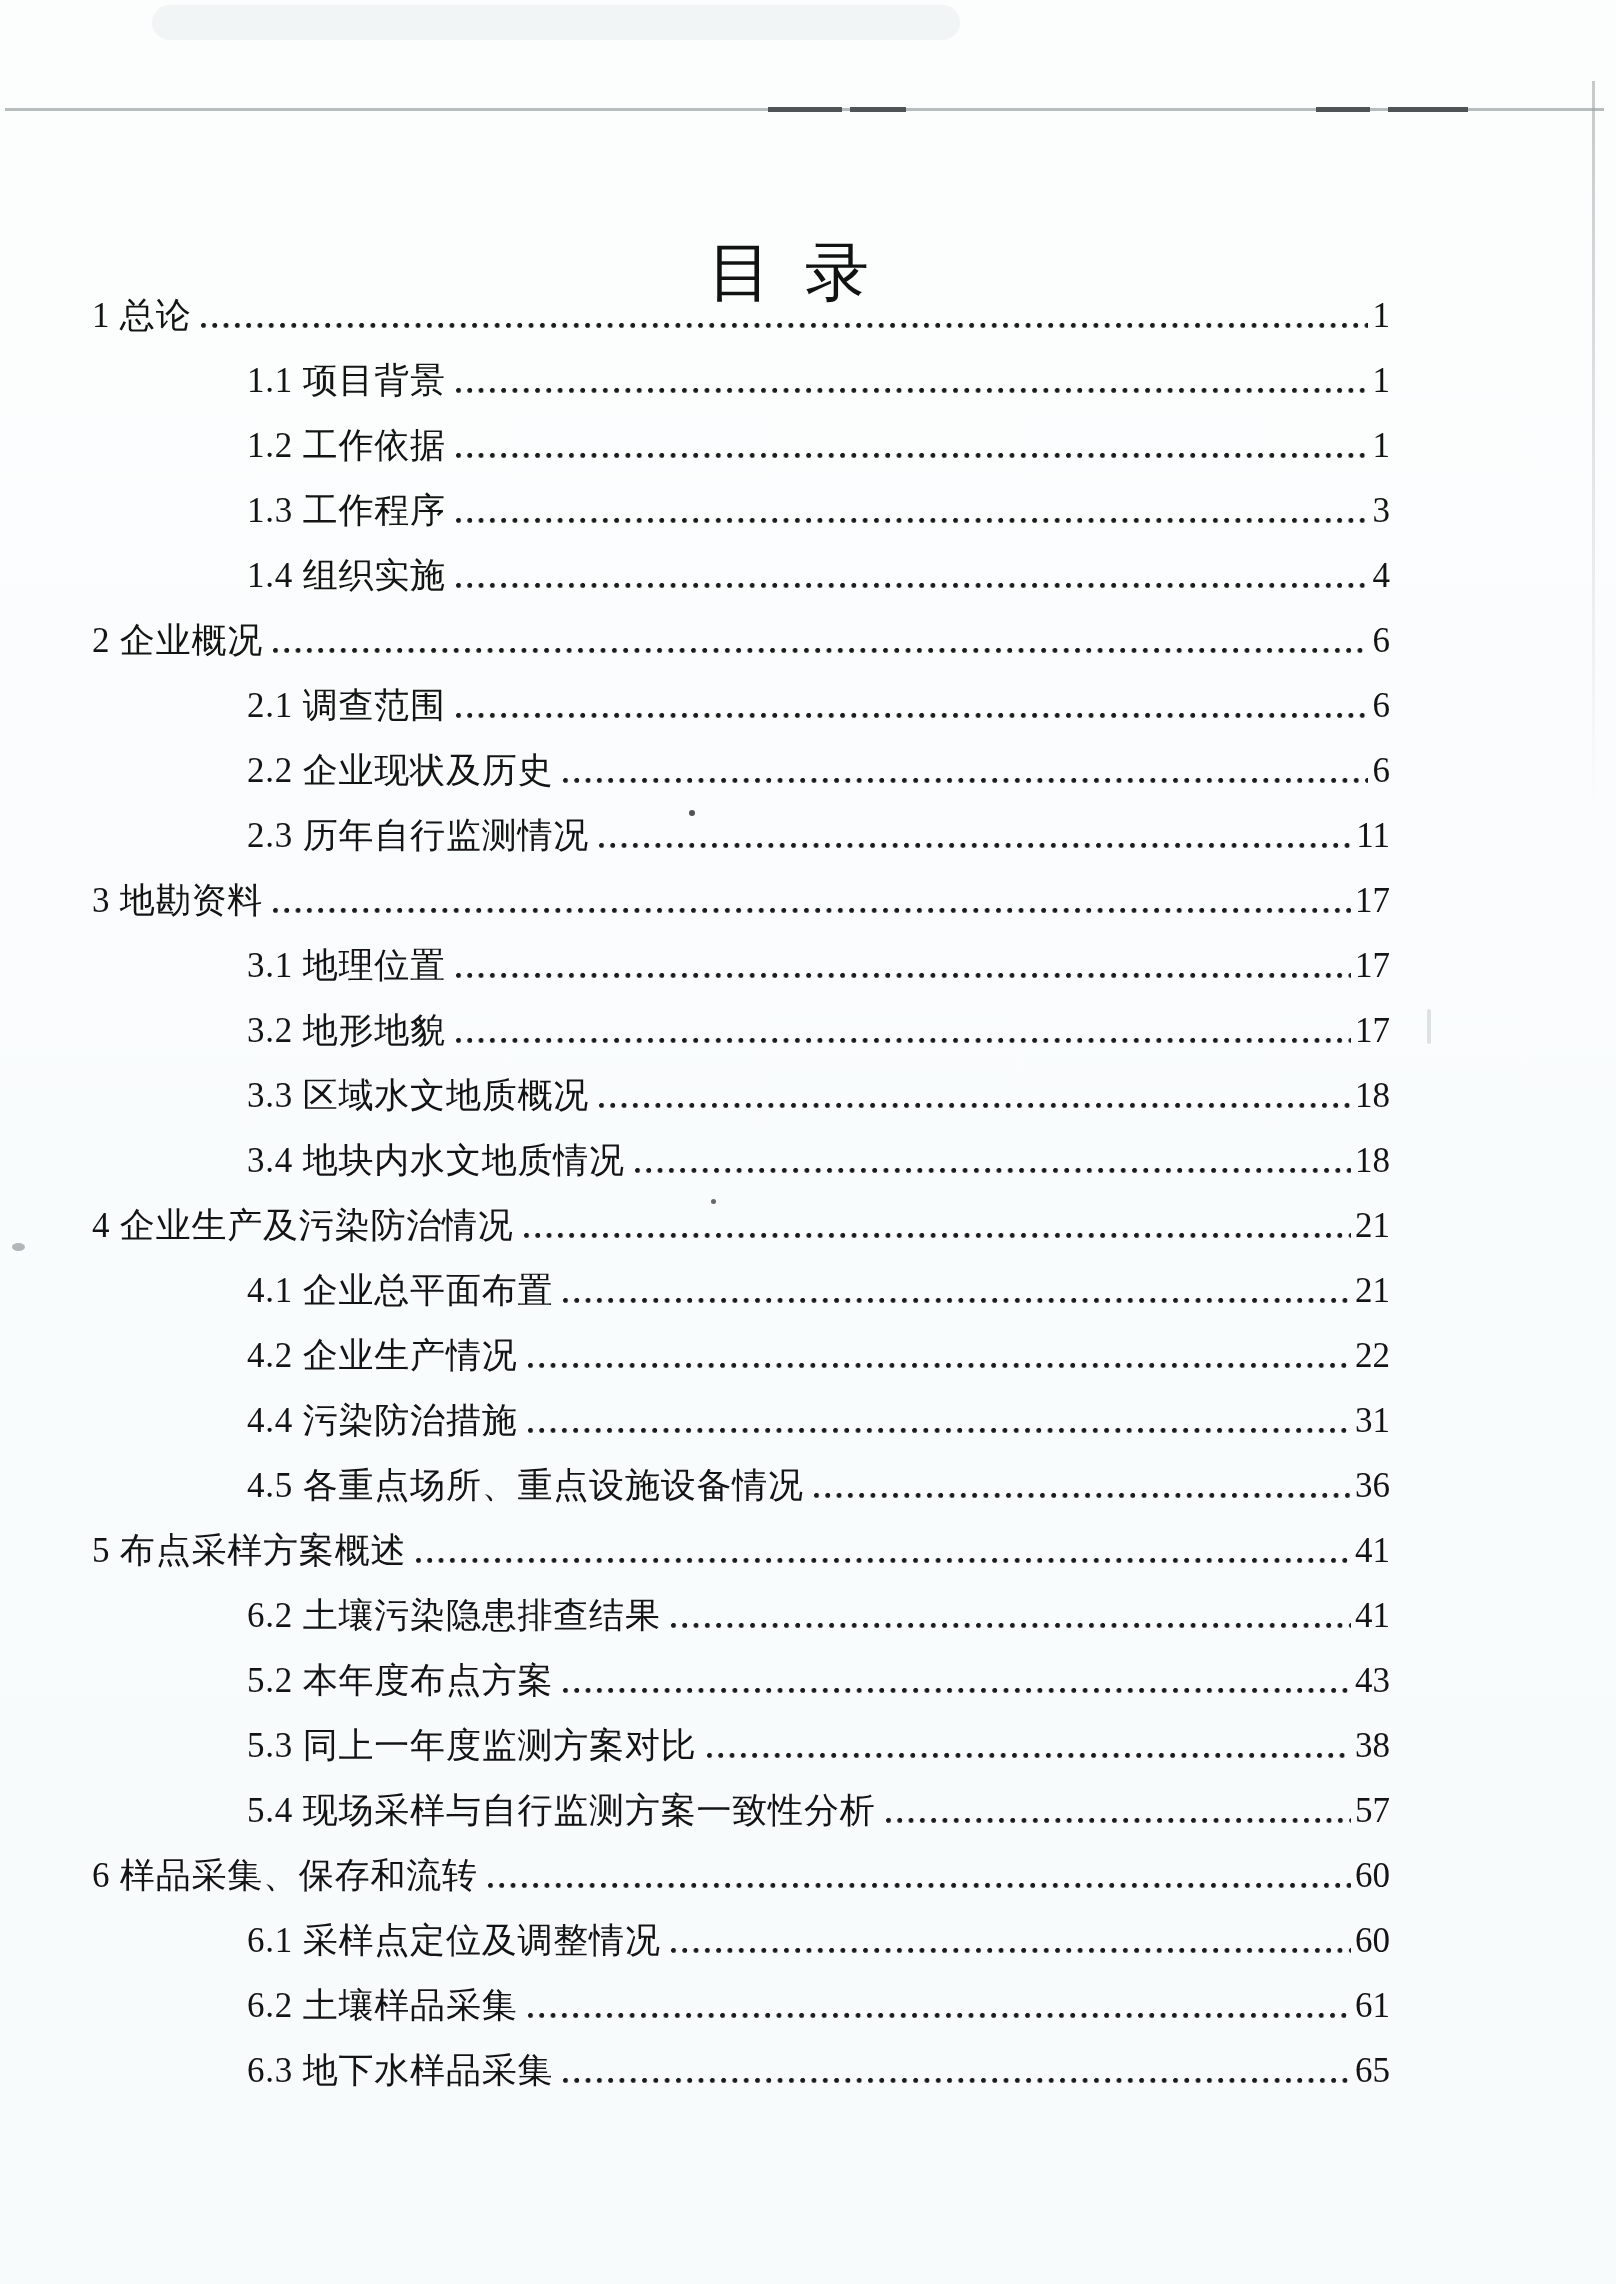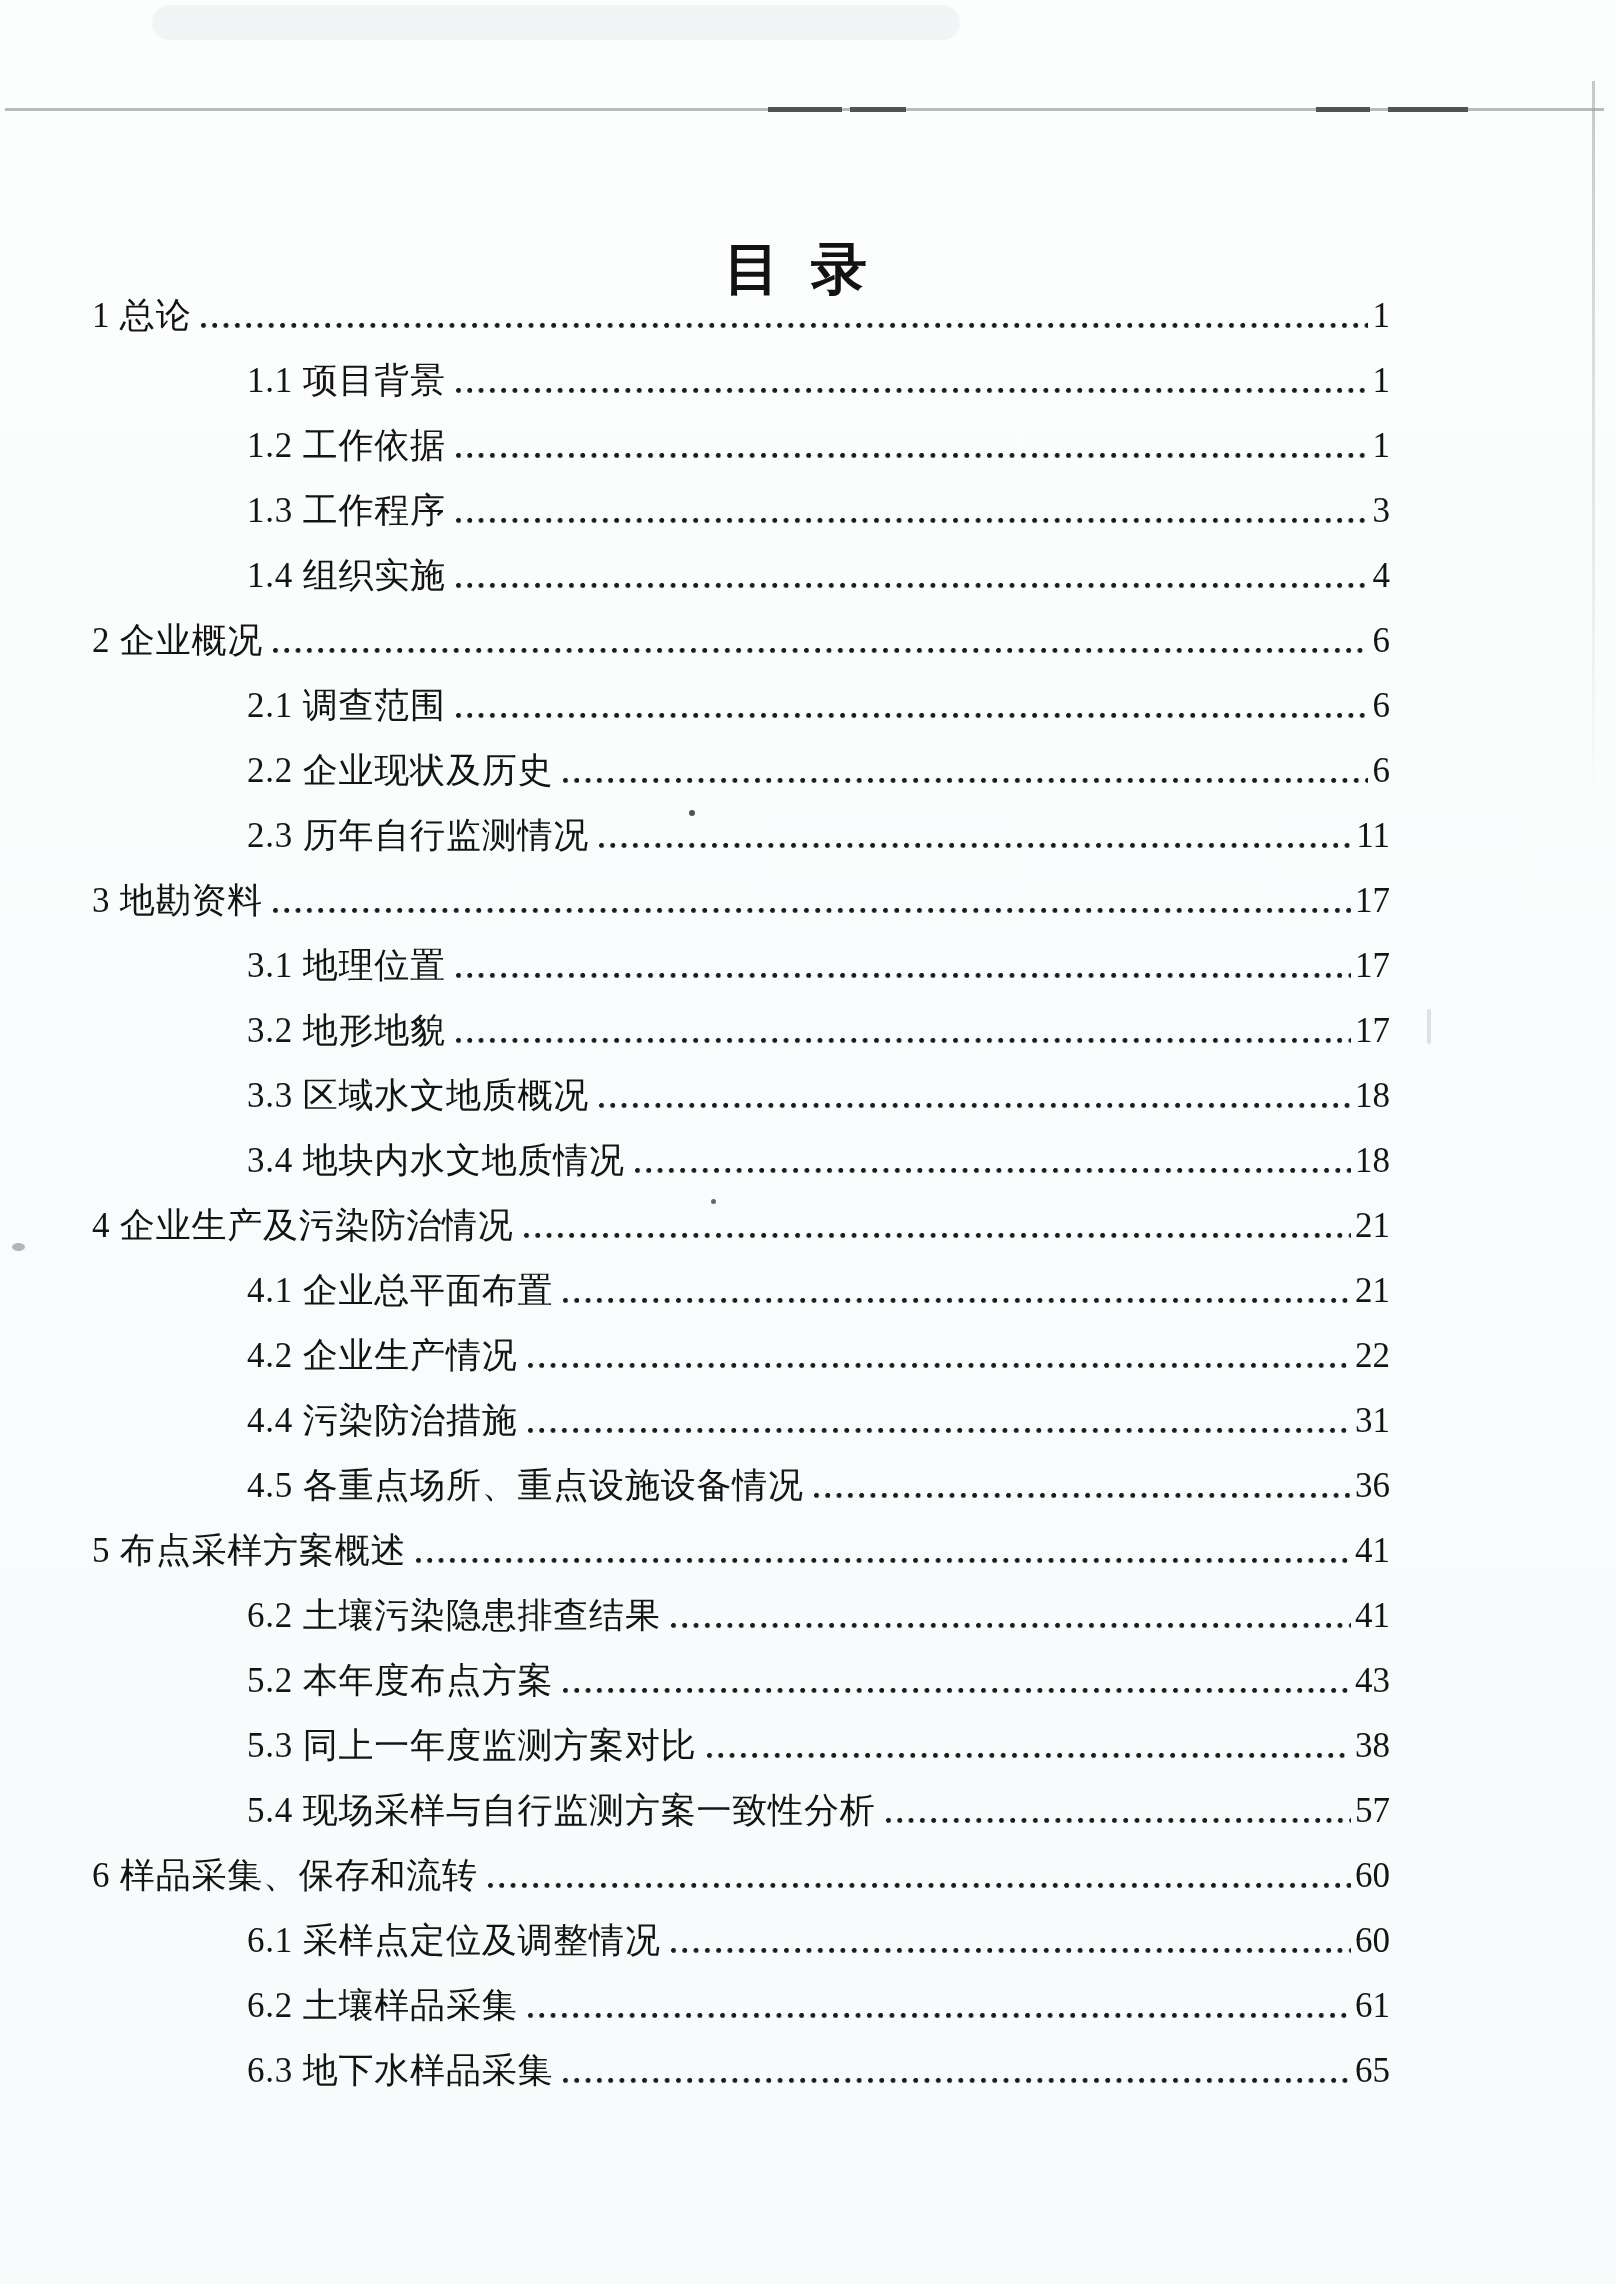--- a/index.html
+++ b/index.html
@@ -38,22 +38,22 @@
     background: linear-gradient(180deg, rgba(150,160,160,0.55), rgba(150,160,160,0));
   }
   
   .speck { position: absolute; border-radius: 50%; }
   .speck-a { left: 11.8px;  top: 1243px; width: 13.5px; height: 8.4px; background: rgba(118,124,128,0.55); }
   .speck-b { left: 689px; top: 810px;  width: 5.9px;  height: 5.9px;  background: rgba(40,40,40,0.8); }
   .speck-c { left: 711px; top: 1199px; width: 5px;  height: 5px;  background: rgba(40,40,40,0.7); }
   .speck-d { left: 1427px; top: 1009px; width: 4.2px; height: 35px; background: rgba(168,176,176,0.35); border-radius: 2.5px; }
 
   .doc-title {
-    position: absolute; left: 724px; top: 241px;
-    font-size: 56px; font-weight: bold; line-height: 1;
+    position: absolute; left: 708px; top: 241px;
+    font-size: 64px; font-weight: normal; line-height: 1;
     letter-spacing: 1.7px; word-spacing: 13.5px;
     color: #121212; white-space: nowrap;
   }
 
   .toc { position: absolute; left: 0; top: 270px; right: 0; }
   .toc-row {
     display: flex; align-items: flex-end;
     height: 65px; box-sizing: border-box;
     padding-right: 226px;
   }

